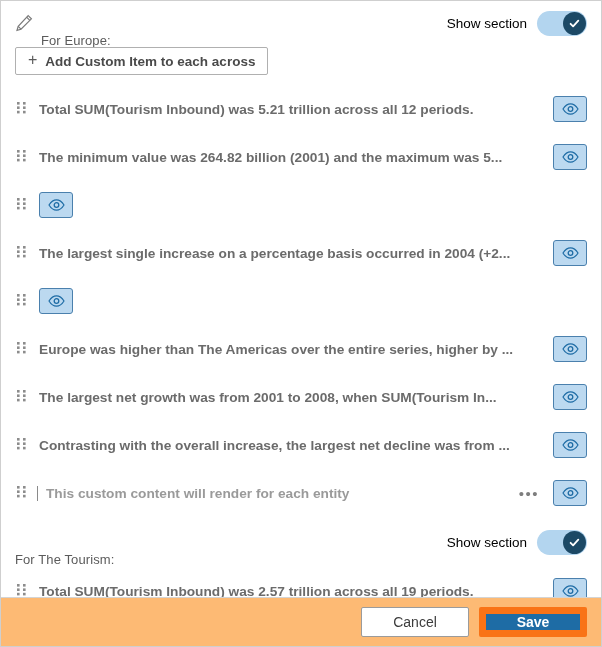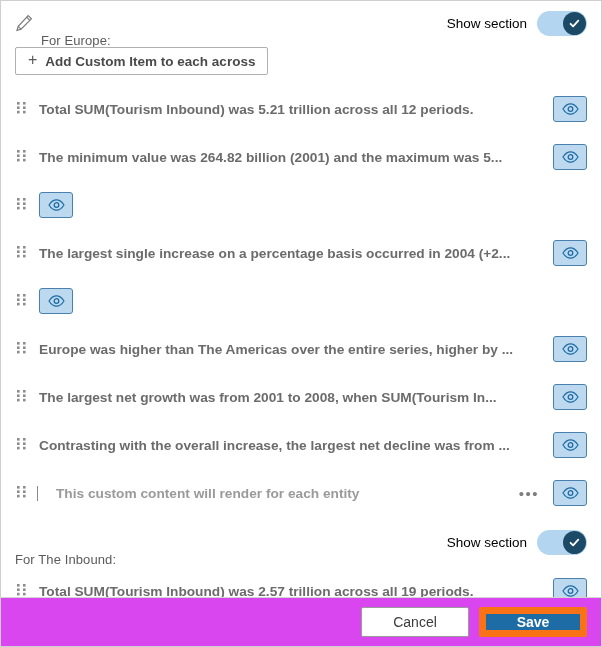--- a/index.html
+++ b/index.html
@@ -137,21 +137,21 @@
     color: #6b6b6b;
     white-space: nowrap;
     overflow: hidden;
     text-overflow: ellipsis;
     padding-right: 10px;
     font-weight: bold;
   }
   .item-text.placeholder {
     color: #9a9a9a;
     border-left: 1px solid #8a8a8a;
-    padding-left: 18px;
+    padding-left: 8px;
     margin-left: -2px;
   }
   .kebab {
     flex: 0 0 auto;
     color: #7e7e7e;
     font-size: 15px;
     letter-spacing: 1.5px;
     line-height: 1;
     margin-right: 14px;
     cursor: pointer;
@@ -172,21 +172,21 @@
   }
   .eye-button svg { display: block; }
 
   
   .footer {
     position: absolute;
     left: 0;
     right: 0;
     bottom: 0;
     height: 49px;
-    background: #d946ef;
+    background: #fdba74;
     border-top: 1px solid #d4d4d4;
     display: flex;
     align-items: center;
     justify-content: flex-end;
     padding-right: 14px;
     gap: 10px;
     box-sizing: border-box;
   }
   .btn {
     height: 30px;
@@ -424,21 +424,21 @@
             <circle cx="8.5" cy="6" r="2.3" fill="none" stroke="#1e6ca5" stroke-width="1.3"></circle>
           </svg>
         </div>
       </div>
 
     </div>
 
     <div>
 
       <div class="section-head" style="height:50px;padding-left:14px;">
-        <span class="section-title">For The Inbound:</span>
+        <span class="section-title">For The Tourism:</span>
         <span class="head-spacer"></span>
         <span class="show-section-label">Show section</span>
         <div class="toggle">
           <div class="knob">
             <svg width="13" height="13" viewBox="0 0 13 13">
               <path d="M2.6 6.8 L5.1 9.3 L10.3 3.6" fill="none" stroke="#ffffff" stroke-width="1.8" stroke-linecap="round" stroke-linejoin="round"></path>
             </svg>
           </div>
         </div>
       </div>

